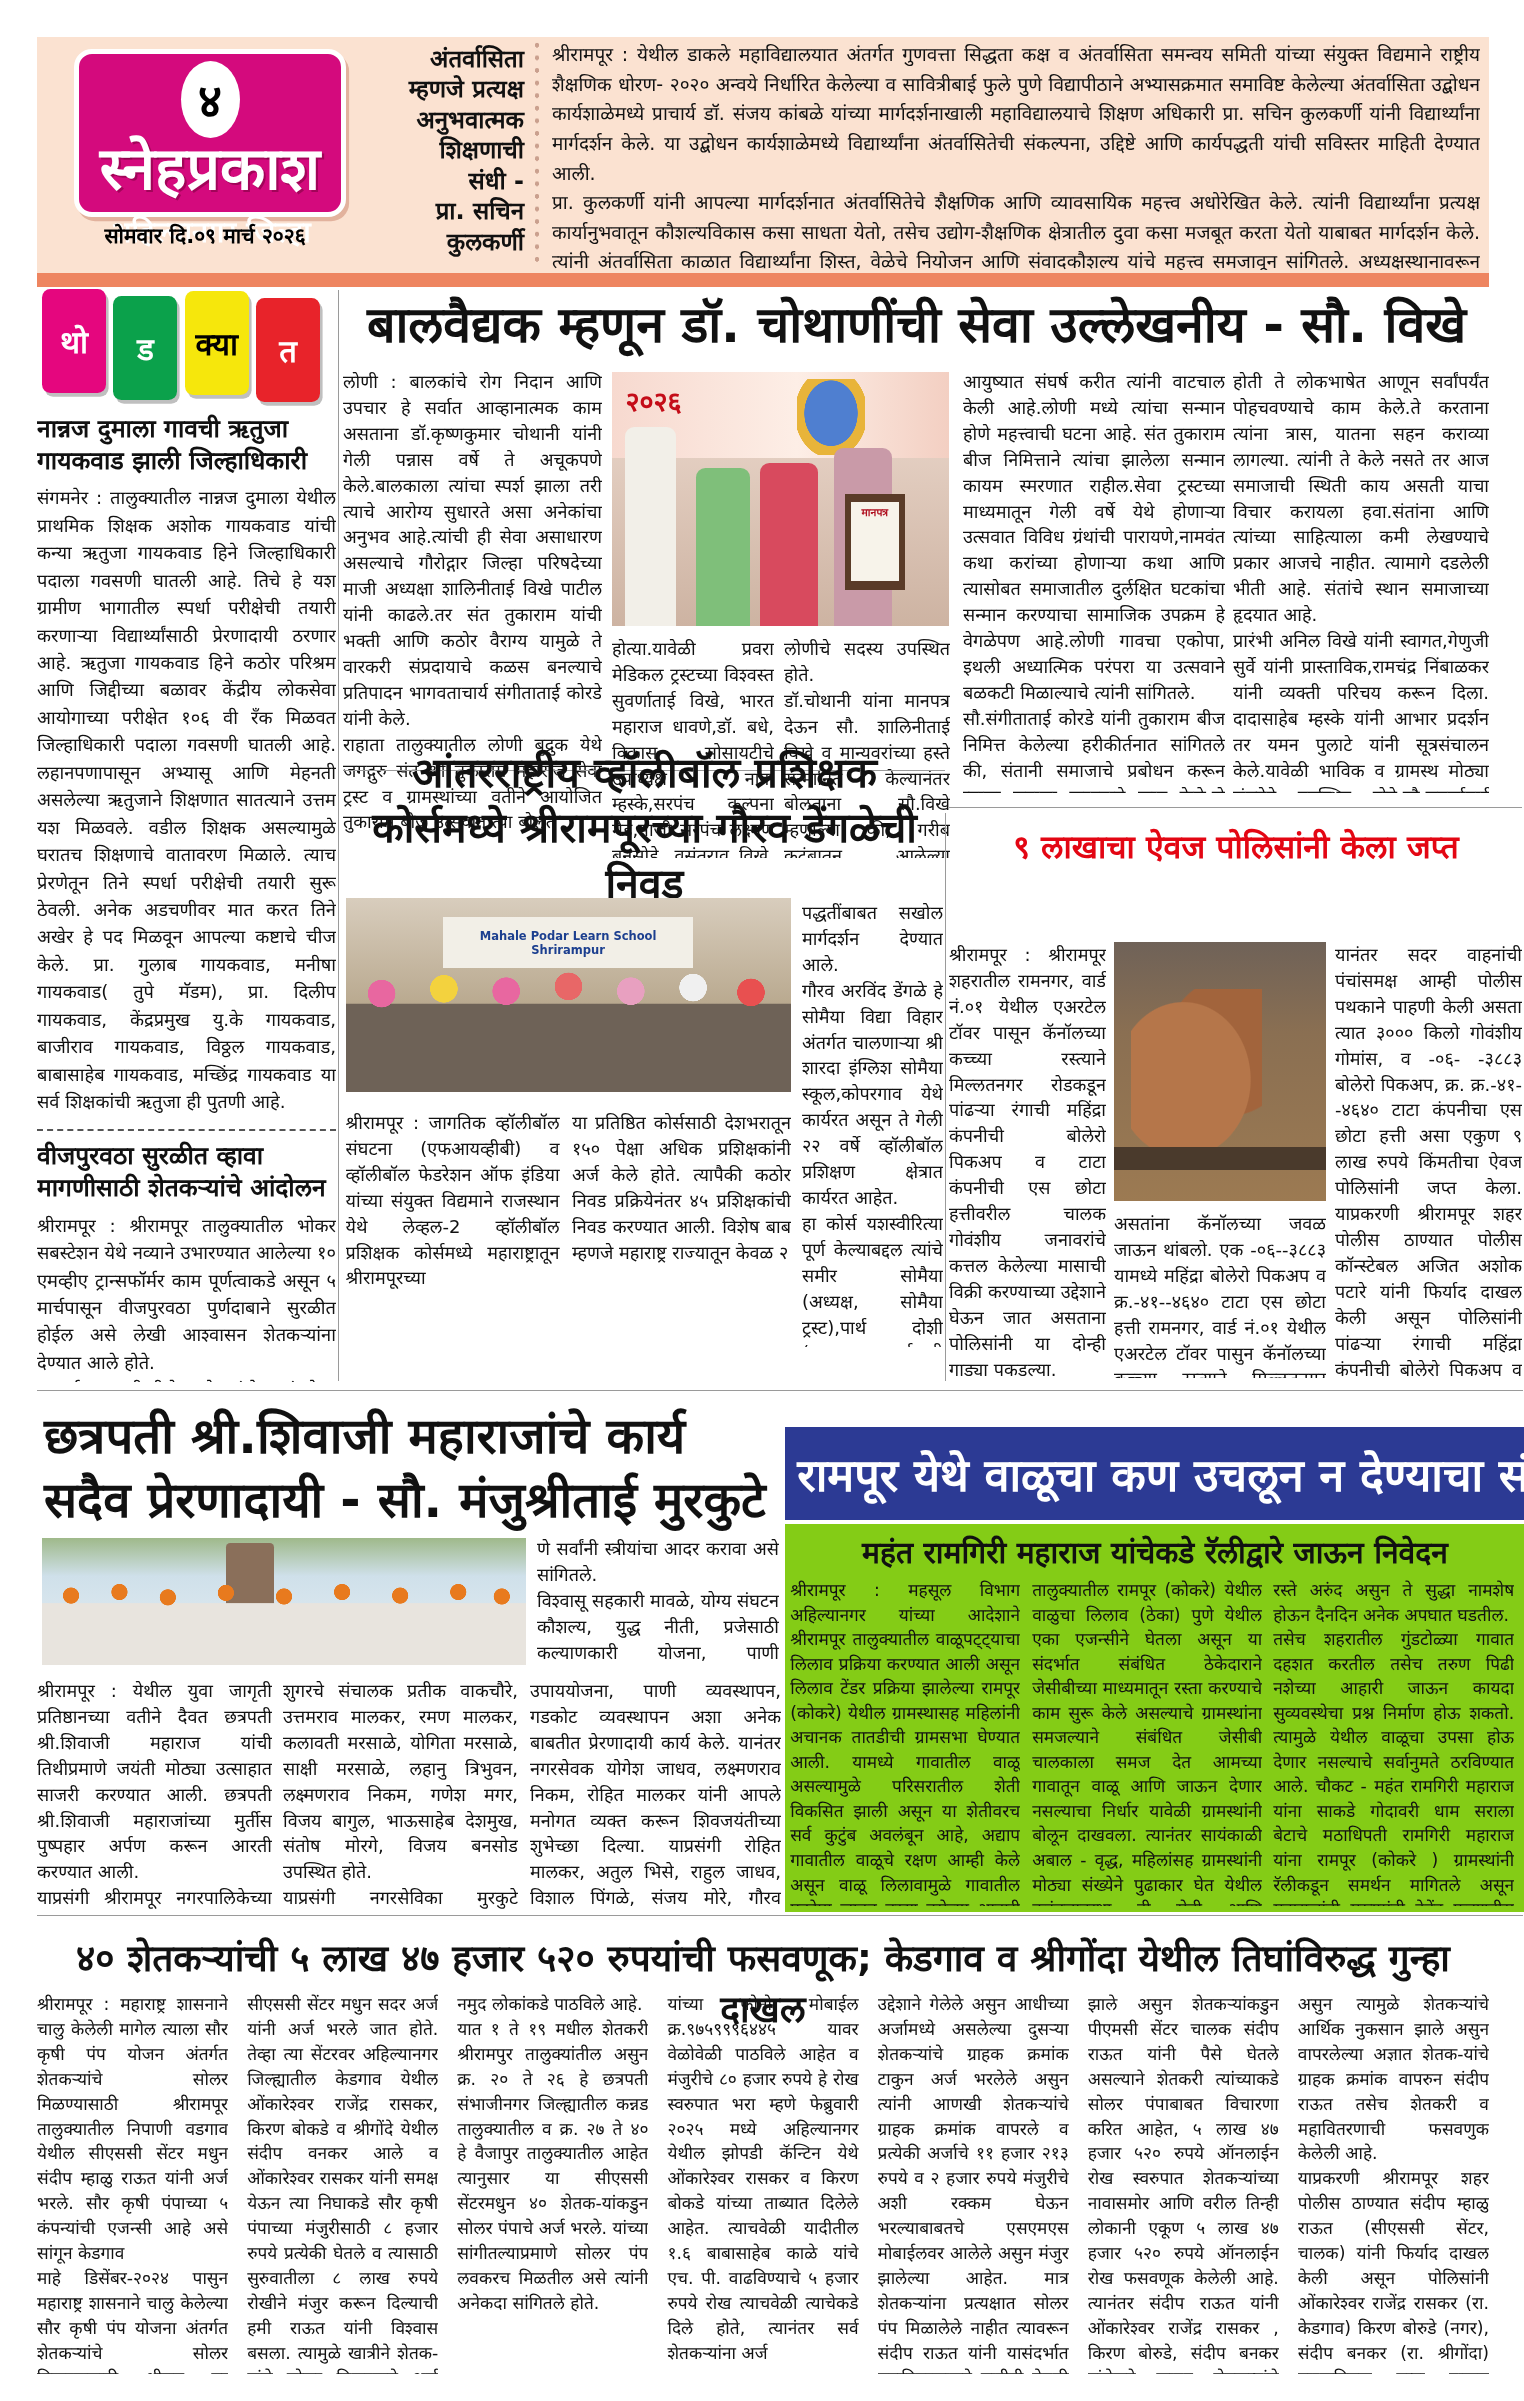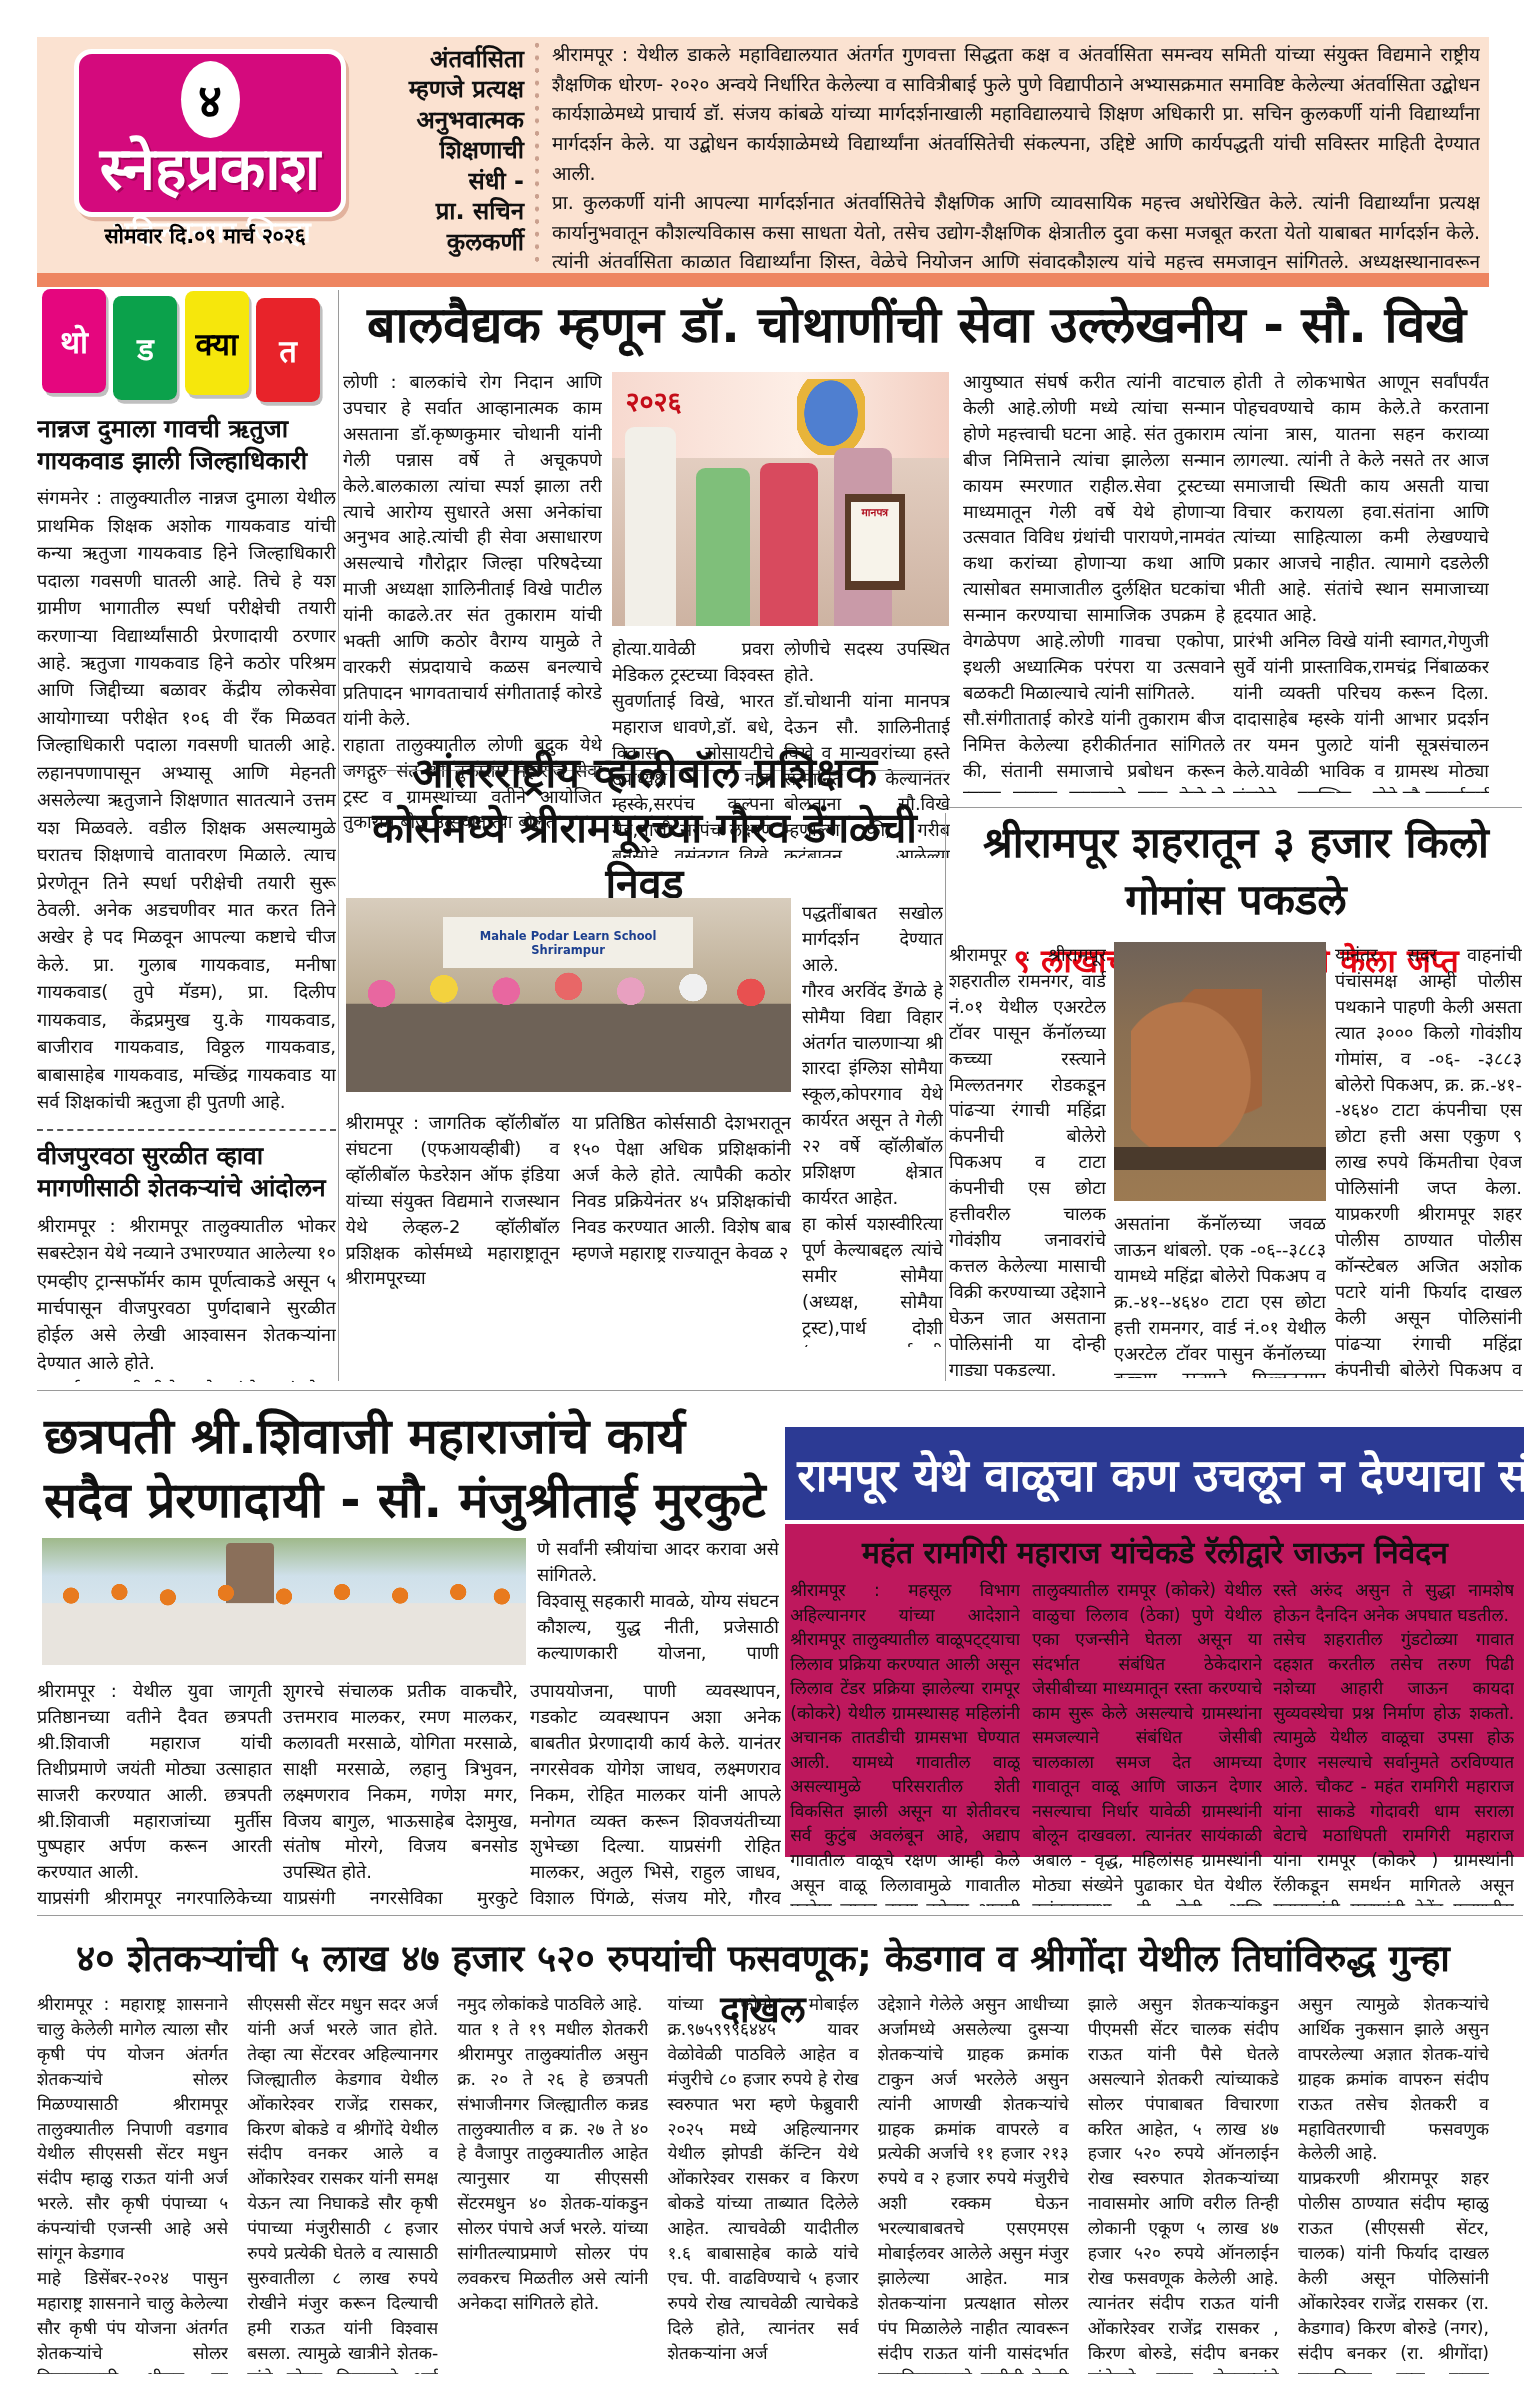--- a/index.html
+++ b/index.html
@@ -91,21 +91,21 @@
   .gm .red{color:#e30613;font-size:32px;text-align:center;font-weight:bold;margin-top:11.5px;}
   .gm-body{position:absolute;left:0;top:130px;width:574px;height:437px;}
 
   
   .sv{left:37px;top:1398px;width:746px;height:518px;}
   .sv h2{margin:7px;font-size:49px;font-weight:bold;line-height:1.3;}
 
   
   .vl{left:785px;top:1398px;width:740px;height:518px;}
   .vl .banner{position:absolute;left:0;top:29px;width:836px;height:93px;background:#2c3a94;color:#ffffff;font-size:45px;font-weight:bold;display:flex;align-items:center;justify-content:center;}
-  .vl .panel{position:absolute;left:0;top:126px;width:740px;height:333px;background:#be185d;}
+  .vl .panel{position:absolute;left:0;top:126px;width:740px;height:388px;background:#84cc16;}
   .vl .sub{font-size:30px;font-weight:bold;text-align:center;padding-top:7.3px;}
   .vl-cols{position:absolute;left:5.2px;top:54px;width:730px;height:328px;}
 
   
   .fs{left:37px;top:1919px;width:1452px;height:471px;}
   .fs h2{margin:0;padding-top:11.5px;text-align:center;font-size:37px;font-weight:bold;}
   .fs-cols{position:absolute;left:0;top:73px;width:1452px;height:382px;display:flex;gap:19px;}
   .fs-cols > div{flex:1;overflow:hidden;font-size:17.3px;line-height:1.44;}
   .sm{font-size:17.3px;line-height:1.42;}
 </style>
@@ -187,21 +187,20 @@
   <div class="col bodytxt just ml clip abs" style="left:459px;top:154px;width:141px;height:447px;">पद्धतींबाबत सखोल मार्गदर्शन देण्यात आले.
 गौरव अरविंद डेंगळे हे सोमैया विद्या विहार अंतर्गत चालणाऱ्या श्री शारदा इंग्लिश सोमैया स्कूल,कोपरगाव येथे कार्यरत असून ते गेली २२ वर्षे व्हॉलीबॉल प्रशिक्षण क्षेत्रात कार्यरत आहेत.
 हा कोर्स यशस्वीरित्या पूर्ण केल्याबद्दल त्यांचे समीर सोमैया (अध्यक्ष, सोमैया ट्रस्ट),पार्थ दोशी (मुख्य कार्यकारी अधिकारी), सुहास गाडगे, प्राचार्य के एल वाकचौरे.</div>
   <div class="col bodytxt just ml clip abs" style="left:2.6px;top:364px;width:214px;height:238px;">श्रीरामपूर : जागतिक व्हॉलीबॉल संघटना (एफआयव्हीबी) व व्हॉलीबॉल फेडरेशन ऑफ इंडिया यांच्या संयुक्त विद्यमाने राजस्थान येथे लेव्हल-2 व्हॉलीबॉल प्रशिक्षक कोर्समध्ये महाराष्ट्रातून श्रीरामपूरच्या</div>
   <div class="col bodytxt just ml clip abs" style="left:229px;top:364px;width:219px;height:238px;">या प्रतिष्ठित कोर्ससाठी देशभरातून १५० पेक्षा अधिक प्रशिक्षकांनी अर्ज केले होते. त्यापैकी कठोर निवड प्रक्रियेनंतर ४५ प्रशिक्षकांची निवड करण्यात आली. विशेष बाब म्हणजे महाराष्ट्र राज्यातून केवळ २</div>
 </div>
 
 <div class="abs hrule" style="left:949px;top:807px;width:573px;"></div>
 <div class="abs vrule" style="left:945px;top:813px;height:568px;"></div>
 <div class="abs gm">
-  <h2>श्रीरामपूर शहरातून ३ हजार किलो गोमांस पकडले</h2>
   <div class="red">९ लाखाचा ऐवज पोलिसांनी केला जप्त</div>
   <div class="gm-body">
     <div class="col bodytxt just ml clip" style="left:0;top:0;width:157px;height:437px;">श्रीरामपूर : श्रीरामपूर शहरातील रामनगर, वार्ड नं.०१ येथील एअरटेल टॉवर पासून कॅनॉलच्या कच्च्या रस्त्याने मिल्लतनगर रोडकडून पांढऱ्या रंगाची महिंद्रा कंपनीची बोलेरो पिकअप व टाटा कंपनीची एस छोटा हत्तीवरील चालक गोवंशीय जनावरांचे कत्तल केलेल्या मासाची विक्री करण्याच्या उद्देशाने घेऊन जात असताना पोलिसांनी या दोन्ही गाड्या पकडल्या.
 पोलिसांनी त्यांच्याकडून ५ लाख रुपये किंमतीचा ३००० किलोगोमांससह ९ लाखाचा ऐवज पोलिसांनी जप्त केला. यातील दोन्ही चालक पसार झाले. पोलीस उपनिरीक्षक रोशन निकम, शासकीय वाहन चालक असई राजेश सुर्यवंशी, होमगार्ड अझर तांबोळी हे शहर परिसरात रात्रगस्त करत</div>
     <div class="photo ph3" style="left:165px;top:0;width:212px;height:259px;">
       <div class="cow"></div>
       <div class="bar"></div>
     </div>
     <div class="col bodytxt just ml clip" style="left:165px;top:269px;width:212px;height:167px;">असतांना कॅनॉलच्या जवळ जाऊन थांबलो. एक -०६--३८८३ यामध्ये महिंद्रा बोलेरो पिकअप व क्र.-४१--४६४० टाटा एस छोटा हत्ती रामनगर, वार्ड नं.०१ येथील एअरटेल टॉवर पासुन कॅनॉलच्या कच्च्या रस्त्याने मिल्लतनगर रोडकडे जातांना दिसले. म्हणुन या पथकाने नमुद संशयीत वाहनांना थांबण्याचा इशारा केला असता आम्हा पोलीस पथक व पोलीस व्हॅनला पाहुन सदर वाहनावरील चालक दोन्ही वाहने तेथेच थांबवुन अंधाराचा फायदा घेऊन पळुन गेले.</div>
     <div class="col bodytxt just ml clip" style="left:386px;top:0;width:187px;height:437px;">यानंतर सदर वाहनांची पंचांसमक्ष आम्ही पोलीस पथकाने पाहणी केली असता त्यात ३००० किलो गोवंशीय गोमांस, व -०६- -३८८३ बोलेरो पिकअप, क्र. क्र.-४१--४६४० टाटा कंपनीचा एस छोटा हत्ती असा एकुण ९ लाख रुपये किंमतीचा ऐवज पोलिसांनी जप्त केला. याप्रकरणी श्रीरामपूर शहर पोलीस ठाण्यात पोलीस कॉन्स्टेबल अजित अशोक पटारे यांनी फिर्याद दाखल केली असून पोलिसांनी पांढऱ्या रंगाची महिंद्रा कंपनीची बोलेरो पिकअप व टाटा कंपनीची एस छोटा हत्ती या गाड्यांवरील चालकांविरुध्द महाराष्ट्र प्राणी संरक्षण (सुधारणा) अधिनियम १९९५ चे सुधारित कायदा सन २०१५ चे कलम ५, ५(अ), (ब), ९ अन्वये गुन्हा दाखल करण्यात आला आहे.</div>

